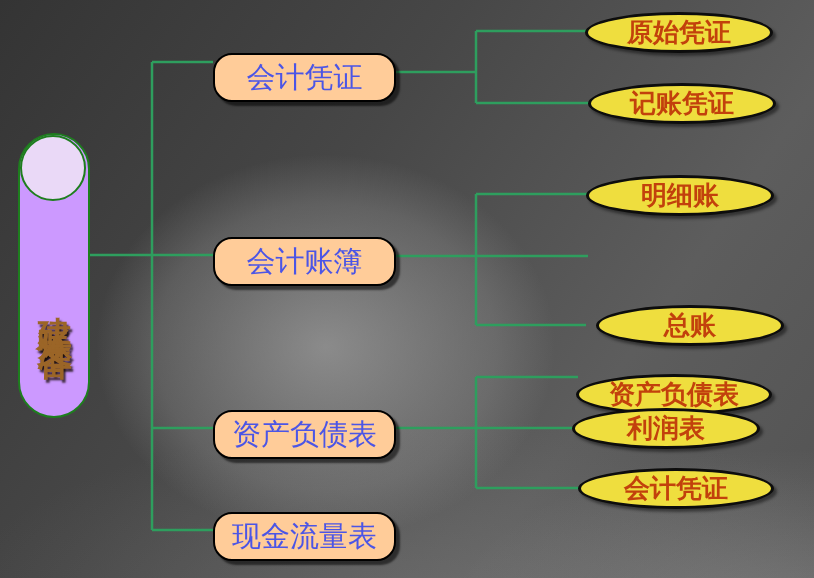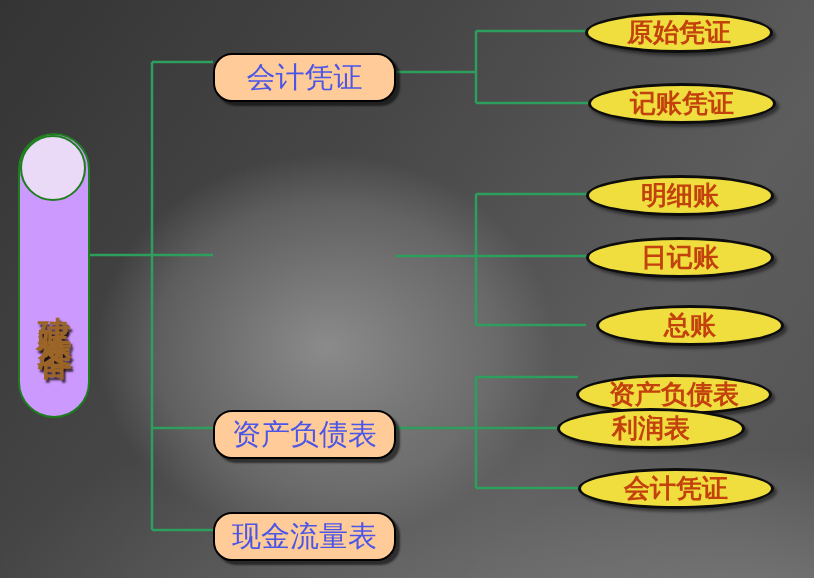--- a/index.html
+++ b/index.html
@@ -58,21 +58,21 @@
     box-shadow:3px 3px 3px rgba(0,0,0,.45);
     display:flex;align-items:center;justify-content:center;
     font-size:26px;font-weight:bold;color:#c2410c;z-index:2;
   }
   .leaf1{left:585px;top:12px}
   .leaf2{left:588px;top:83px}
   .leaf3{left:586px;top:175px}
   .leaf4{left:586px;top:237px}
   .leaf5{left:596px;top:305px}
   .leaf6{left:576px;top:374px;width:196px}
-  .leaf7{left:557px;top:408px}
+  .leaf7{left:572px;top:408px}
   .leaf8{left:578px;top:468px;width:196px}
 </style>
 </head>
 <body>
 
 <div id="stage">
 
   <svg class="connectors" width="814" height="578" viewBox="0 0 814 578">
     <g stroke="#2e9e5e" stroke-width="2.5" fill="none">
 
@@ -96,38 +96,38 @@
     </g>
   </svg>
 
   <div class="capsule"></div>
   <div class="capsule-circle"></div>
   <div class="capsule-label">建账准备</div>
 
   <div class="node-box box1">
     <span>会计凭证</span>
   </div>
+  <div class="node-box box2">
+    <span>会计账簿</span>
+  </div>
   <div class="node-box box3">
     <span>资产负债表</span>
   </div>
   <div class="node-box box4">
     <span>现金流量表</span>
   </div>
 
   <div class="leaf leaf1">
     <span>原始凭证</span>
   </div>
   <div class="leaf leaf2">
     <span>记账凭证</span>
   </div>
   <div class="leaf leaf3">
     <span>明细账</span>
-  </div>
-  <div class="leaf leaf4">
-    <span>日记账</span>
   </div>
   <div class="leaf leaf5">
     <span>总账</span>
   </div>
   <div class="leaf leaf6">
     <span>资产负债表</span>
   </div>
   <div class="leaf leaf7">
     <span>利润表</span>
   </div>

